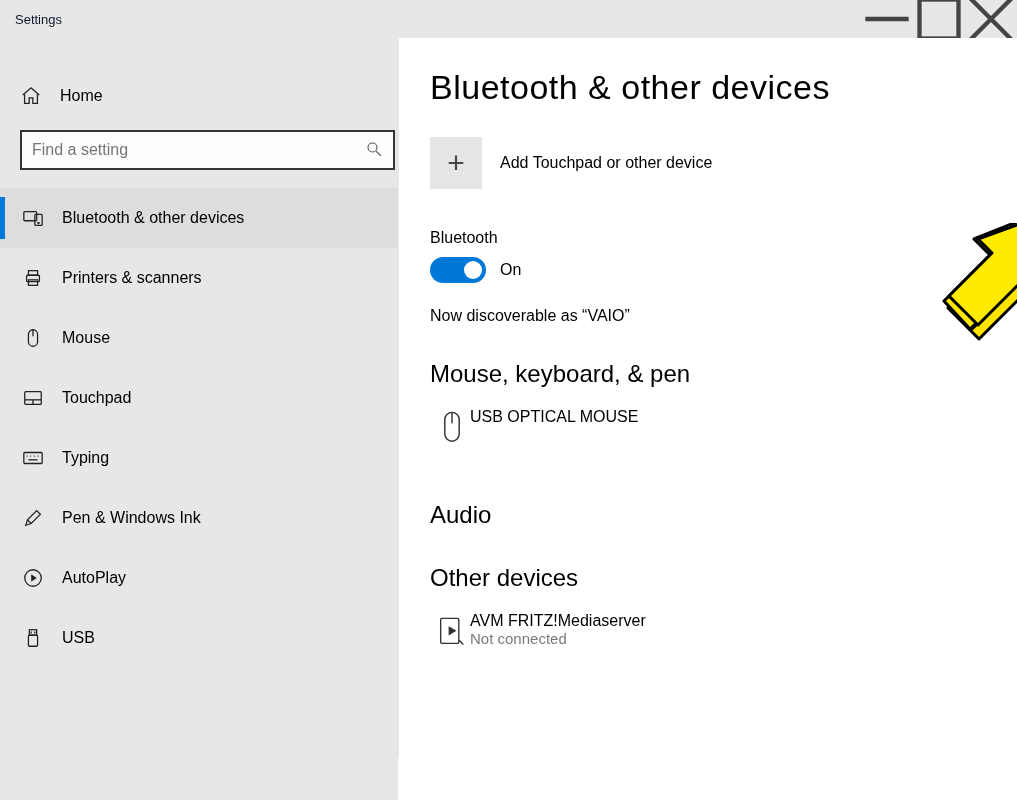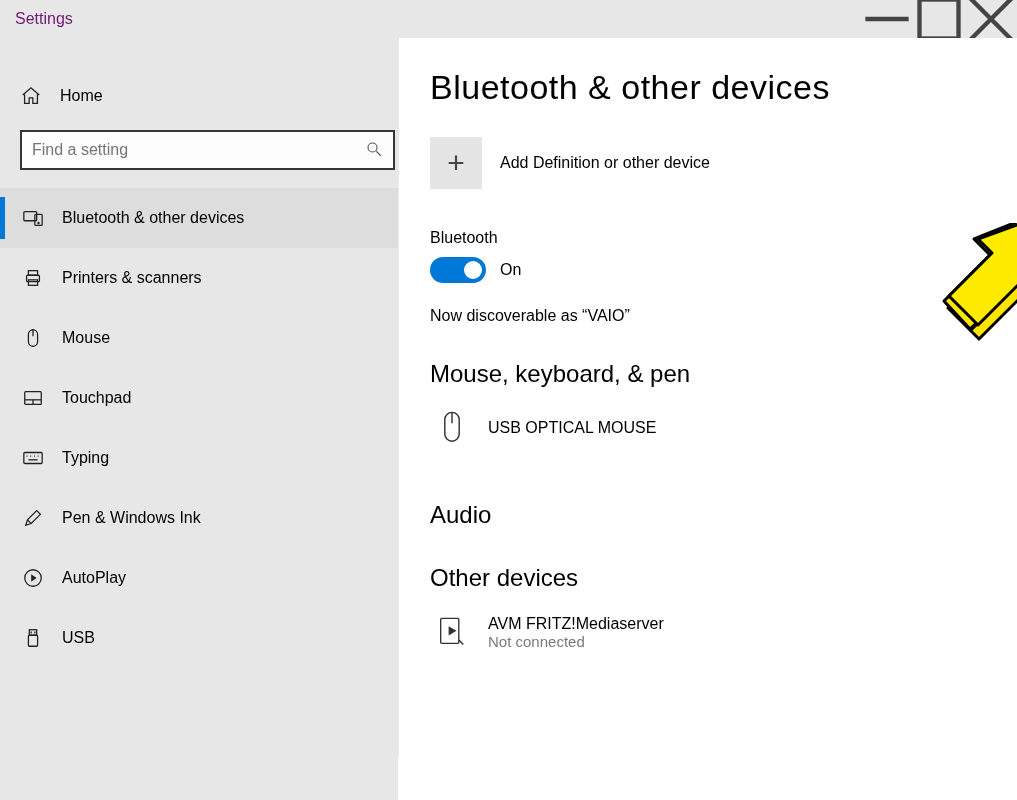--- a/index.html
+++ b/index.html
@@ -15,21 +15,21 @@
     }
     .titlebar {
       position: absolute;
       top: 0; left: 0; right: 0;
       height: 38px;
       background: #e7e7e7;
       display: flex;
       align-items: center;
       padding-left: 15px;
     }
-    .titlebar-title { font-size: 16px; color: #701a75; }
+    .titlebar-title { font-size: 13px; color: #0f172a; }
     .window-controls {
       margin-left: auto;
       display: flex;
       height: 100%;
     }
     .win-btn {
       width: 52px;
       display: flex;
       align-items: center;
       justify-content: center;
@@ -123,21 +123,21 @@
       width: 56px; height: 26px; border-radius: 13px;
       background:#0078d7; position:relative;
     }
     .toggle::after {
       content:""; position:absolute; right:4px; top:4px;
       width:18px; height:18px; border-radius:50%; background:#fff;
     }
     .toggle-label { font-size: 16px; }
     .discoverable { font-size: 16px; margin-bottom: 14px; }
 
-    .device-row { display:flex; align-items:center; gap: 18px; padding: 8px 0 18px 4px;}
+    .device-row { display:flex; gap: 0; padding: 8px 0 18px 4px;}
     .device-icon { width: 36px; height: 40px; display:flex; align-items:center; justify-content:center;}
     .device-icon svg { width: 34px; height: 36px; stroke:#333; stroke-width:1.2; fill:none;}
     .device-name { font-size: 16px; }
     .device-sub { font-size: 15px; color: #7a7a7a; }
 
     .arrow-annotation {
       position:absolute;
       left: 540px; top: 185px;
       pointer-events:none;
     }
@@ -283,21 +283,21 @@
 
 </div>
 
 <div class="content">
   <div class="content-scroll-line"></div>
 
   <h1 class="page-title">Bluetooth &amp; other devices</h1>
 
   <div class="add-row">
     <div class="add-tile">+</div>
-    <span class="add-label">Add Definition or other device</span>
+    <span class="add-label">Add Touchpad or other device</span>
   </div>
 
   <div class="section-h">Bluetooth</div>
   <div class="toggle-row">
     <div class="toggle"></div>
     <span class="toggle-label">On</span>
   </div>
   <div class="discoverable">Now discoverable as “VAIO”</div>
 
   <div class="section-h big">Mouse, keyboard, &amp; pen</div>

